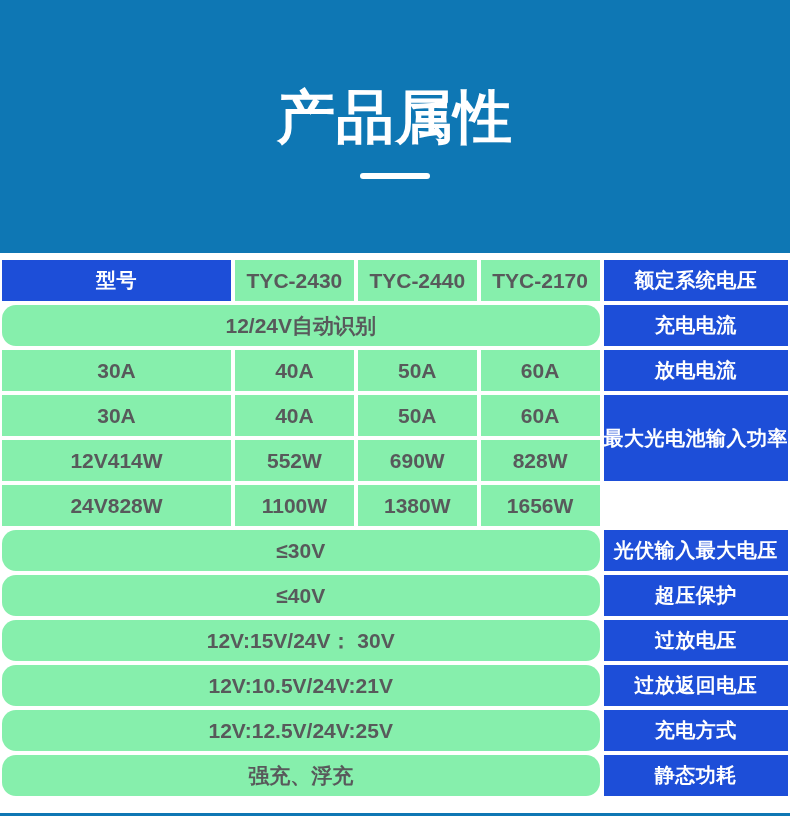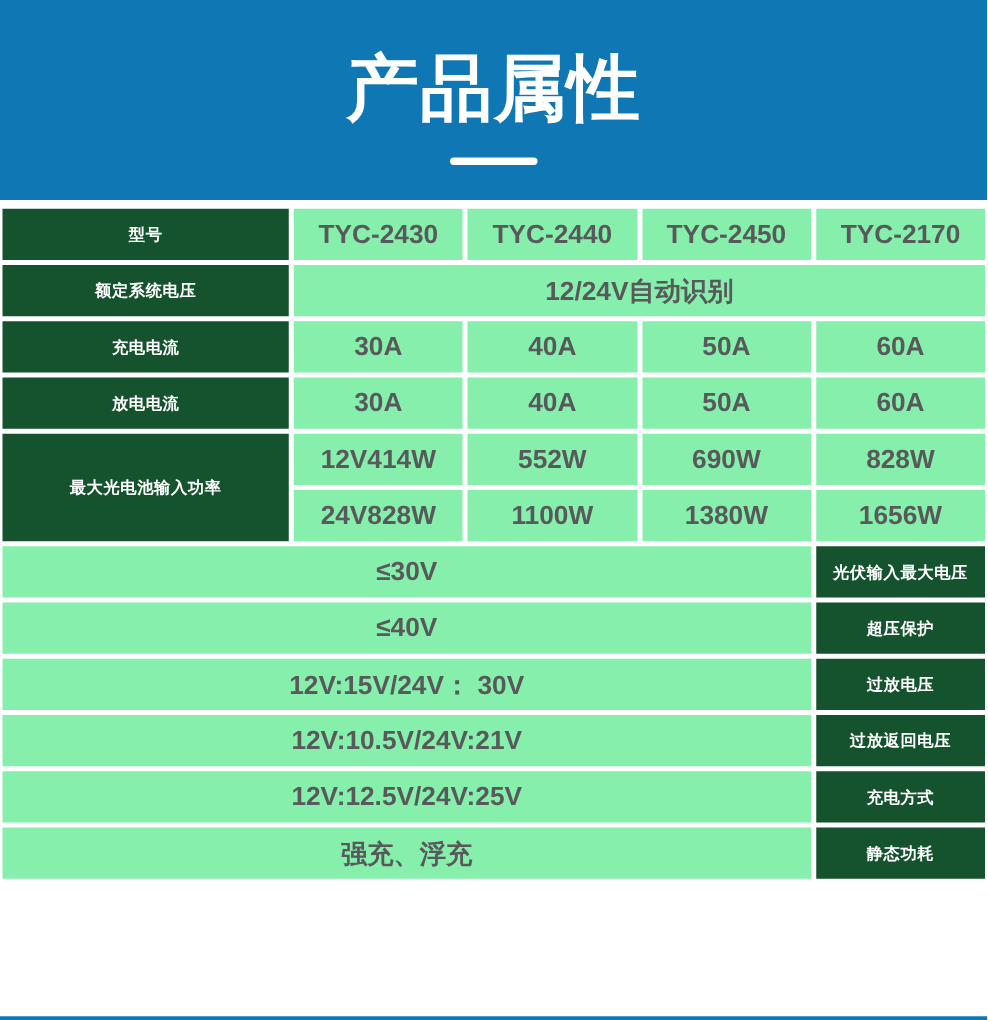--- a/index.html
+++ b/index.html
@@ -11,21 +11,21 @@
   .page {
     width: 790px;
     height: 816px;
     margin: 0 auto;
     background: #ffffff;
     overflow: hidden;
     position: relative;
   }
   
   .hero {
-    height: 160px;
+    height: 253px;
     background: #0E77B4;
     display: flex;
     flex-direction: column;
     align-items: center;
     justify-content: center;
     padding-top: 10px;
     box-sizing: border-box;
   }
   .hero-title {
     color: #ffffff;
@@ -44,42 +44,42 @@
   
   .spec-grid {
     display: grid;
     grid-template-columns: 229px repeat(4, 1fr);
     grid-auto-rows: 41px;
     gap: 4px;
     padding: 0 2px;
     margin-top: 7px;
   }
   .lab {
-    background: #14532d;
+    background: #1d4ed8;
     color: #ffffff;
-    font-size: 13px;
+    font-size: 20px;
     font-weight: 700;
     letter-spacing: 0.5px;
     display: flex;
     align-items: center;
     justify-content: center;
     white-space: nowrap;
   }
   .lab.tall { grid-row: span 2; }
   .val {
     background: #86efac;
     color: #58595B;
     font-size: 21px;
     font-weight: 600;
     display: flex;
     align-items: center;
     justify-content: center;
     white-space: nowrap;
   }
-  .span4 { grid-column: span 4; }
+  .span4 { grid-column: span 4; border-radius: 14px; }
   
   .bottom-strip {
     height: 3px;
     background: #0E77B4;
     width: 100%;
     position: absolute;
     bottom: 0;
     left: 0;
   }
 </style>
@@ -91,21 +91,20 @@
   <div class="hero">
     <div class="hero-title">产品属性</div>
     <div class="hero-dash"></div>
   </div>
 
   <div class="spec-grid">
 
     <div class="lab">型号</div>
     <div class="val">TYC-2430</div>
     <div class="val">TYC-2440</div>
-    <div class="val">TYC-2450</div>
     <div class="val">TYC-2170</div>
 
     <div class="lab">额定系统电压</div>
     <div class="val span4">12/24V自动识别</div>
 
     <div class="lab">充电电流</div>
     <div class="val">30A</div>
     <div class="val">40A</div>
     <div class="val">50A</div>
     <div class="val">60A</div>

